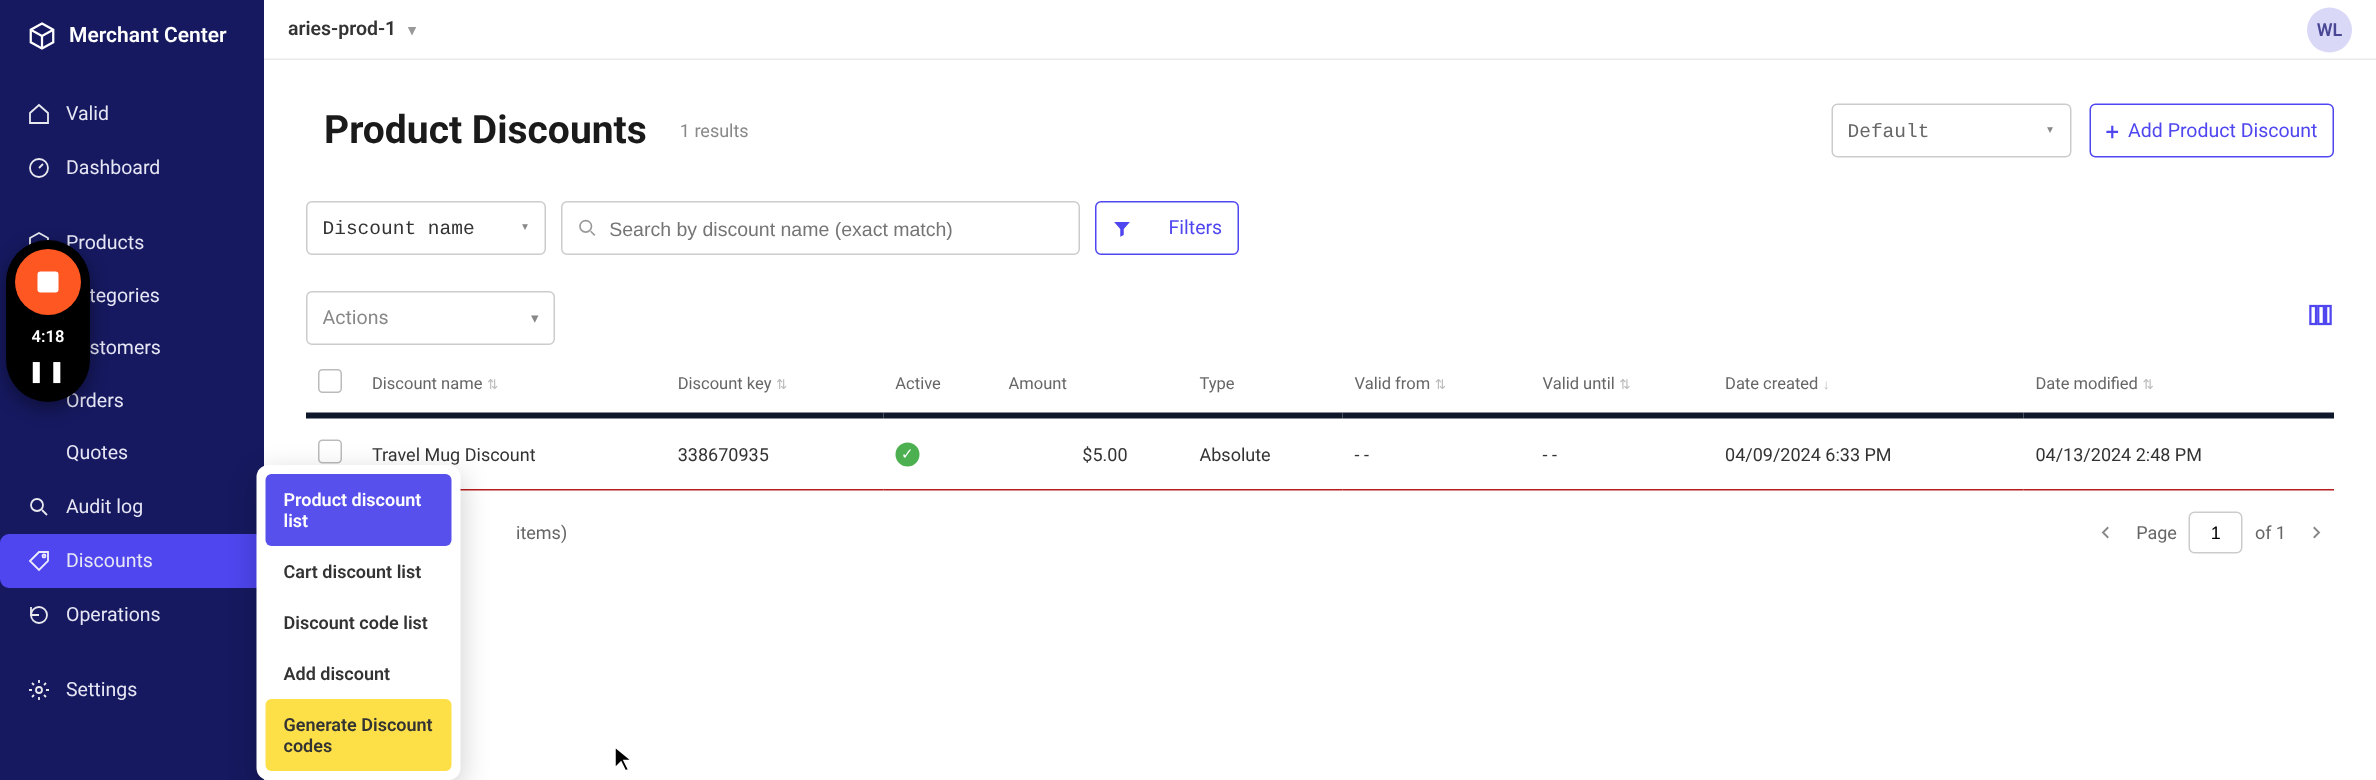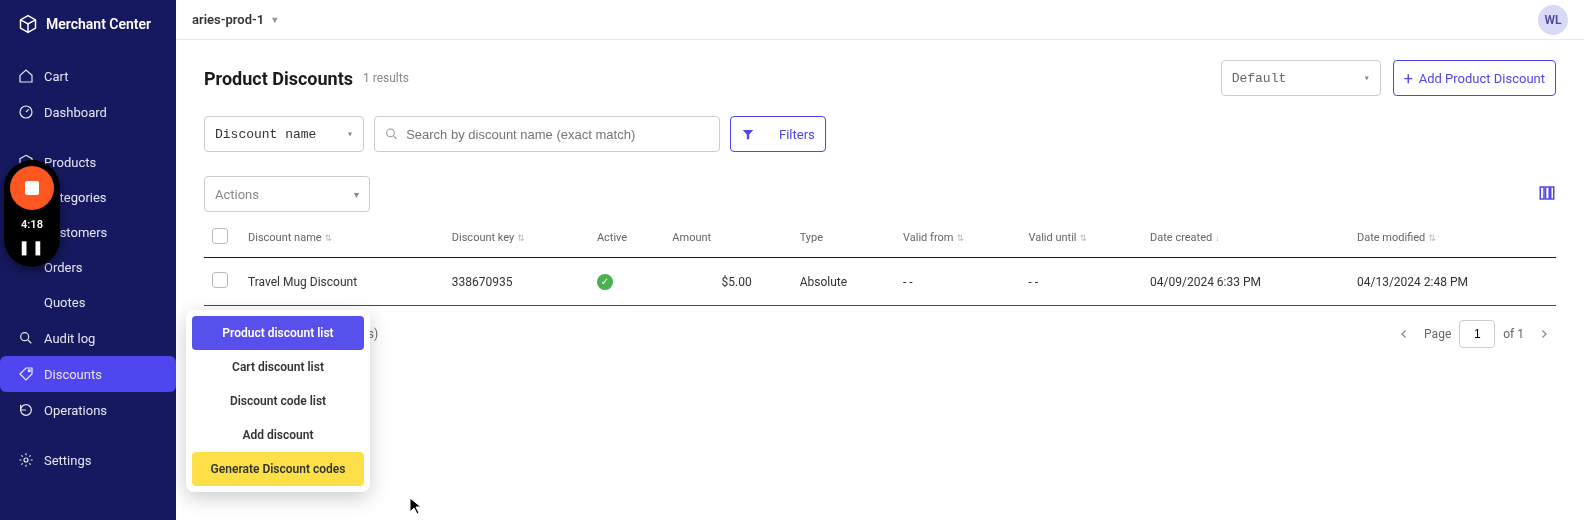--- a/index.html
+++ b/index.html
@@ -90,23 +90,23 @@
     position: absolute;
     left: 176px; top: 40px; right: 0; bottom: 0;
     padding: 20px 28px;
   }
   .page-header {
     display: flex;
     align-items: center;
     margin-bottom: 20px;
   }
   .page-title {
-    font-size: 18px;
+    font-size: 26px;
     font-weight: 700;
-    margin: 0;
+    margin: 12px;
   }
   .page-results {
     font-size: 12px;
     color: #888;
     margin-left: 10px;
   }
   .page-header-right {
     margin-left: auto;
     display: flex;
     gap: 12px;
@@ -173,21 +173,21 @@
   .table {
     width: 100%;
     border-collapse: collapse;
     font-size: 12px;
   }
   .table thead th {
     text-align: left;
     font-weight: 400;
     color: #666;
     padding: 10px 8px;
-    border-bottom: 1px solid #0f172a;
+    border-bottom: 4px solid #0f172a;
     font-size: 11px;
   }
   .table tbody td {
     padding: 14px 8px;
     border-bottom: 1px solid #b91c1c;
     color: #333;
     vertical-align: middle;
   }
   .sort-ind { color: #bbb; font-size: 9px; margin-left: 3px; }
   .checkbox {
@@ -236,29 +236,28 @@
     height: 28px;
     border: 1px solid #ccc;
     border-radius: 4px;
     text-align: center;
     font-size: 12px;
   }
 
   
   .flyout {
     position: absolute;
-    left: 186px;
+    left: 171px;
     top: 310px;
-    width: 184px;
+    width: 136px;
     background: #fff;
     border-radius: 8px;
     box-shadow: 0 6px 20px rgba(0,0,0,0.2);
     padding: 6px;
     z-index: 50;
-    text-align: center;
   }
   .flyout-item {
     padding: 10px 12px;
     font-size: 12px;
     font-weight: 600;
     color: #333;
     border-radius: 4px;
     cursor: pointer;
   }
   .flyout-item.active {
@@ -332,21 +331,21 @@
       <path d="M12 12 L12 22"></path>
     </svg>
     <span>Merchant Center</span>
   </div>
 
   <div class="sidebar-section">
     <div class="sidebar-item">
       <svg width="16" height="16" viewBox="0 0 24 24" fill="none" stroke="#fff" stroke-width="1.8">
           <path d="M3 11 L12 3 L21 11 V21 H3 Z"></path>
         </svg>
-      <span>Cart</span>
+      <span>Valid</span>
     </div>
     <div class="sidebar-item">
       <svg width="16" height="16" viewBox="0 0 24 24" fill="none" stroke="#fff" stroke-width="1.8">
           <circle cx="12" cy="12" r="9"></circle>
           <path d="M12 12 L16 8"></path>
         </svg>
       <span>Dashboard</span>
     </div>
   </div>
 

